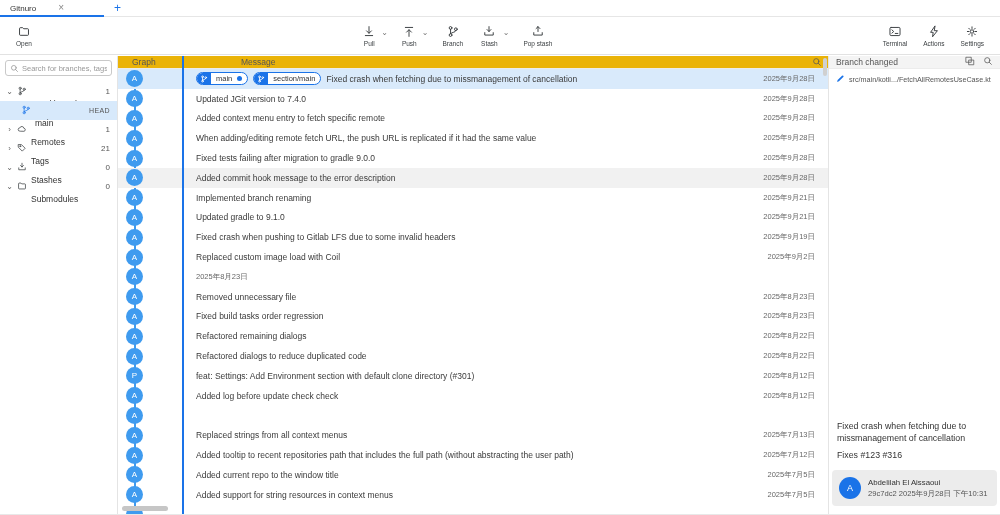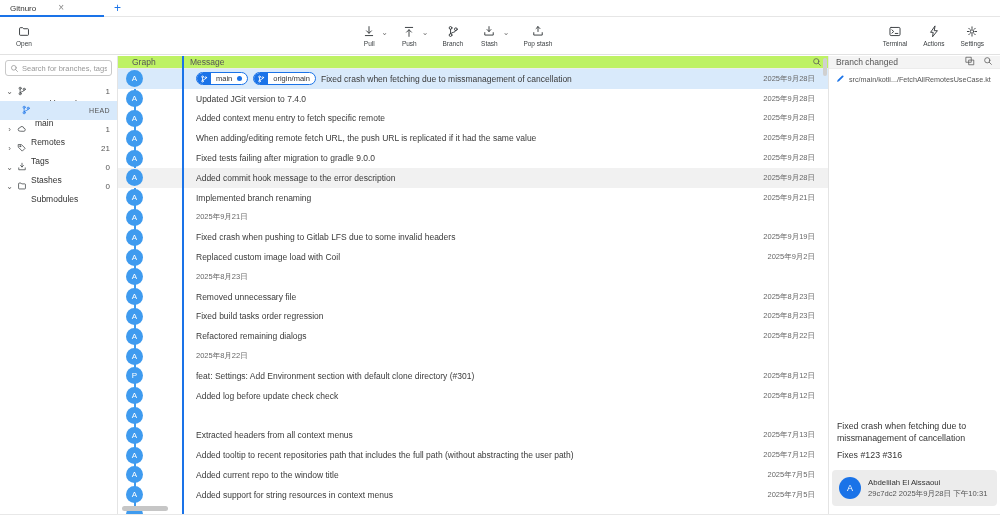--- a/index.html
+++ b/index.html
@@ -35,23 +35,23 @@
   .tree-row .chev { width:7px; color:#666; font-size:8px; flex:none; text-align:center; }
   .tree-row .count { margin-left:auto; font-size:8px; color:#555; }
   .tree-row svg { flex:none; }
   .tree-child { padding-left:21px; }
   .tree-child.selected { background:#d7e9fb; }
   .head-badge { margin-left:auto; font-size:7px; color:#555; letter-spacing:.4px; }
   .tree-label { white-space:nowrap; overflow:hidden; text-overflow:ellipsis;margin-top:24px; }
 
   
   .log { flex:1; min-width:0; position:relative; display:flex; flex-direction:column; }
-  .log-header { height:13px; flex:none; background:#bef264; display:flex; align-items:center; font-size:8.5px; color:#555; border-bottom:1px solid #ececec; }
+  .log-header { height:13px; flex:none; background:#eab308; display:flex; align-items:center; font-size:8.5px; color:#555; border-bottom:1px solid #ececec; }
   .lh-graph { width:64px; flex:none; padding-left:14px; }
-  .lh-msg { flex:1; padding-left:8px; }
+  .lh-msg { flex:1; padding-left:30px;margin-left:29px; }
   .lh-search { margin-right:6px; display:flex; align-items:center; cursor:pointer; }
   .log-divider { position:absolute; left:64px; top:0; bottom:0; width:2px; background:#1a73e8; z-index:3; }
   .log-body { flex:1; position:relative; overflow:hidden; }
   .graph-line { position:absolute; left:16px; top:0; bottom:0; width:1.5px; background:#3f9bef; }
   .row { height:19.8px; display:flex; align-items:center; position:relative; }
   .row.selected { background:#d9eafb; }
   .row.hovered { background:#f1f1f1; }
   .row-graph { width:64px; flex:none; display:flex; align-items:center; }
   .avatar { width:17px; height:17px; margin-left:8px; border-radius:50%; background:#3f9bef; color:#fff; font-size:8px; display:flex; align-items:center; justify-content:center; position:relative; z-index:1; }
   .row-msg { flex:1; min-width:0; display:flex; align-items:center; gap:5px; padding-left:14px; }
@@ -331,21 +331,21 @@
                   <span class="pill-icon">
                     <svg width="8" height="8" viewBox="0 0 16 16">
                       <g fill="none" stroke="#fff" stroke-width="1.6" stroke-linecap="round">
                         <circle cx="5" cy="3.6" r="1.7"></circle>
                         <circle cx="5" cy="12.4" r="1.7"></circle>
                         <circle cx="11.5" cy="5.2" r="1.7"></circle>
                         <path d="M5 5.3v5.4M11.5 6.9c0 2.8-6.5 1.8-6.5 3.8"></path>
                       </g>
                     </svg>
                   </span>
-                  <span class="pill-label">origin/main</span>
+                  <span class="pill-label">section/main</span>
                 </span>
               </span>
       <span class="msg-text">Fixed crash when fetching due to missmanagement of cancellation</span>
       <span class="row-date">2025年9月28日</span>
     </div>
   </div>
           <div class="row">
     <div class="row-graph">
       <span class="avatar">A</span>
     </div>
@@ -404,20 +404,21 @@
       <span class="msg-text">Implemented branch renaming</span>
       <span class="row-date">2025年9月21日</span>
     </div>
   </div>
           <div class="row">
     <div class="row-graph">
       <span class="avatar">A</span>
     </div>
     <div class="row-msg">
 
+      <span class="msg-text">Updated gradle to 9.1.0</span>
       <span class="row-date">2025年9月21日</span>
     </div>
   </div>
           <div class="row">
     <div class="row-graph">
       <span class="avatar">A</span>
     </div>
     <div class="row-msg">
 
       <span class="msg-text">Fixed crash when pushing to Gitlab LFS due to some invalid headers</span>
@@ -472,20 +473,21 @@
       <span class="msg-text">Refactored remaining dialogs</span>
       <span class="row-date">2025年8月22日</span>
     </div>
   </div>
           <div class="row">
     <div class="row-graph">
       <span class="avatar">A</span>
     </div>
     <div class="row-msg">
 
+      <span class="msg-text">Refactored dialogs to reduce duplicated code</span>
       <span class="row-date">2025年8月22日</span>
     </div>
   </div>
           <div class="row">
     <div class="row-graph">
       <span class="avatar">P</span>
     </div>
     <div class="row-msg">
 
       <span class="msg-text">feat: Settings: Add Environment section with default clone directory (#301)</span>
@@ -506,21 +508,21 @@
     <div class="row-graph">
       <span class="avatar">A</span>
     </div>
   </div>
           <div class="row">
     <div class="row-graph">
       <span class="avatar">A</span>
     </div>
     <div class="row-msg">
 
-      <span class="msg-text">Extracted headers from all context menus</span>
+      <span class="msg-text">Replaced strings from all context menus</span>
       <span class="row-date">2025年7月13日</span>
     </div>
   </div>
           <div class="row">
     <div class="row-graph">
       <span class="avatar">A</span>
     </div>
     <div class="row-msg">
 
       <span class="msg-text">Added tooltip to recent repositories path that includes the full path (without abstracting the user path)</span>

